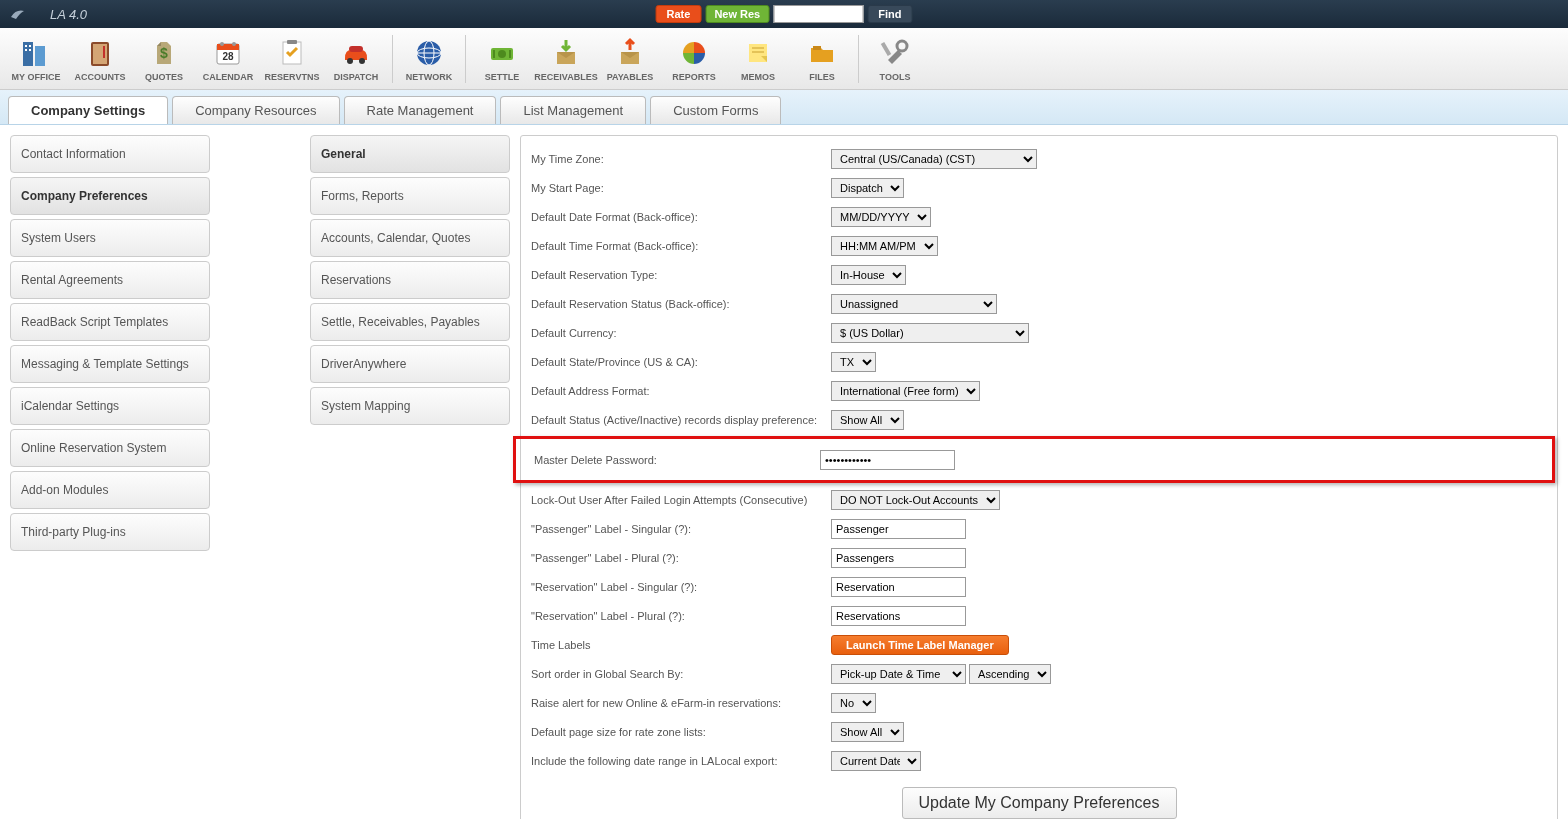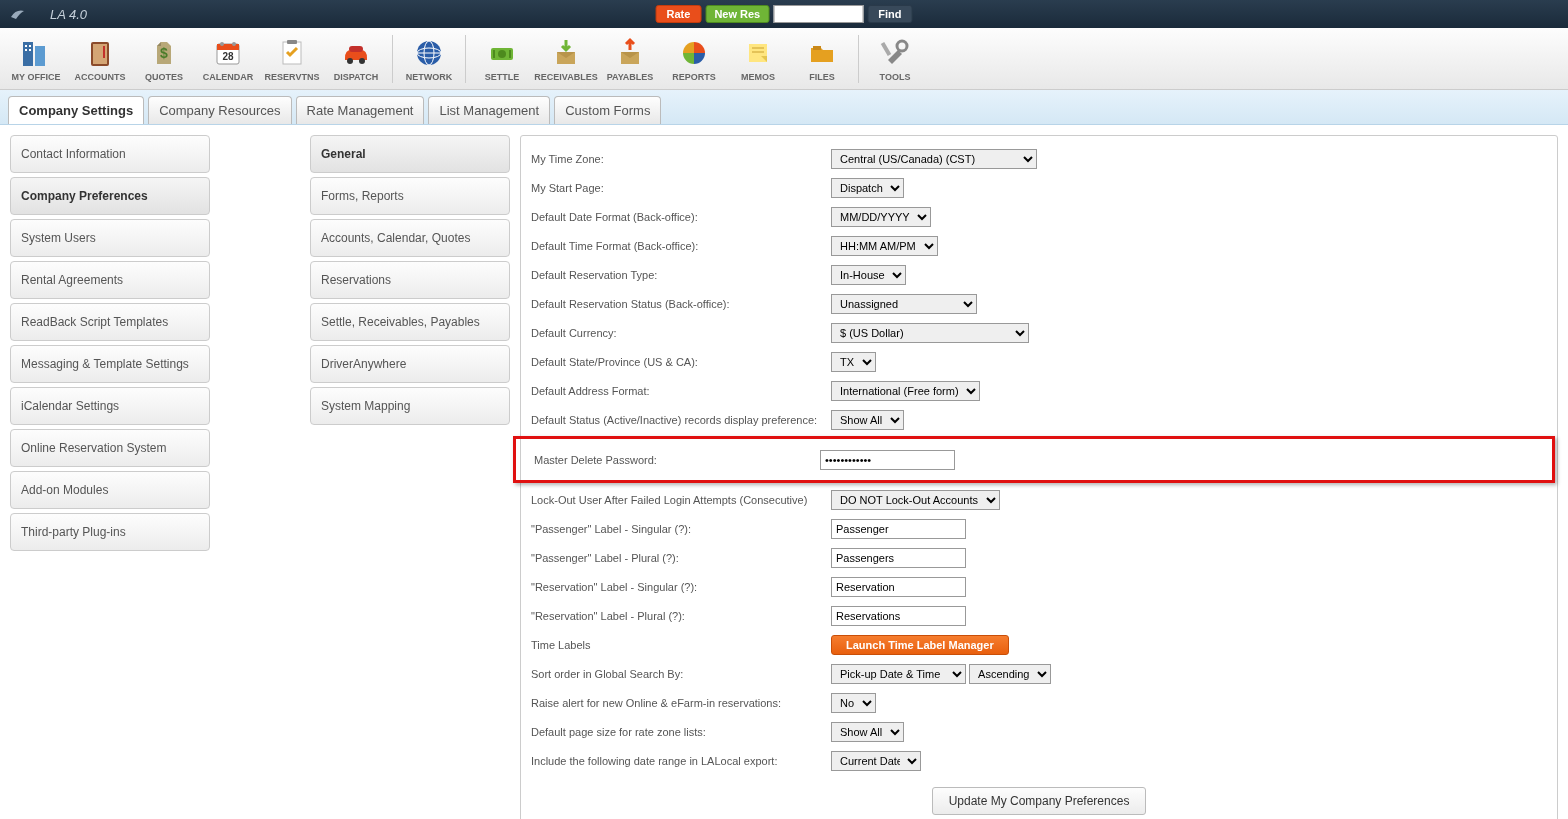--- a/index.html
+++ b/index.html
@@ -16,21 +16,21 @@
 .btn-find { background: #38495a; color: #fff; border: 1px solid #2a3a4a; padding: 2px 10px; border-radius: 3px; font-size: 11px; font-weight: bold; cursor: pointer; }
 
 
 .toolbar { background: linear-gradient(#fdfdfd, #e8e8e8); height: 62px; display: flex; align-items: center; padding: 0 4px; border-bottom: 1px solid #ccc; }
 .tool-item { display: flex; flex-direction: column; align-items: center; justify-content: center; width: 64px; height: 58px; cursor: pointer; font-size: 9px; color: #666; font-weight: bold; }
 .tool-icon { width: 34px; height: 34px; margin-bottom: 2px; display: flex; align-items: center; justify-content: center; }
 .tool-sep { width: 1px; height: 48px; background: #ccc; margin: 0 4px; }
 
 
 .tabs-wrap { background: linear-gradient(#e6f2fb, #d5e8f5); padding: 6px 8px 0; border-bottom: 1px solid #b8d4e8; }
-.tab { display: inline-block; background: linear-gradient(#fefefe, #e8e8e8); border: 1px solid #bbb; border-bottom: none; padding: 6px 10px; border-radius: 4px 4px 0 0; font-size: 13px; color: #555; cursor: pointer; margin-right: 4px; }
+.tab { display: inline-block; background: linear-gradient(#fefefe, #e8e8e8); border: 1px solid #bbb; border-bottom: none; padding: 6px 22px; border-radius: 4px 4px 0 0; font-size: 13px; color: #555; cursor: pointer; margin-right: 4px; }
 .tab.active { background: #fff; color: #333; font-weight: bold; }
 
 
 .content { display: flex; padding: 10px; gap: 10px; }
 .col { flex-shrink: 0; }
 .col1 { width: 200px; }
 .col2 { width: 200px; margin-left: 90px; }
 .col3 { flex: 1; border: 1px solid #ccc; border-radius: 3px; padding: 8px 10px; min-height: 600px; }
 
 .side-btn { display: block; width: 100%; text-align: left; background: linear-gradient(#fdfdfd, #ececec); border: 1px solid #ccc; border-radius: 4px; padding: 11px 10px; margin-bottom: 4px; font-size: 12px; color: #555; cursor: pointer; }
@@ -39,21 +39,21 @@
 .form-row { display: flex; align-items: center; min-height: 29px; font-size: 11px; color: #555; }
 .form-row .lbl { width: 300px; padding-right: 10px; }
 .form-row select, .form-row input[type=text], .form-row input[type=password] { font-size: 11px; padding: 2px 4px; border: 1px solid #999; }
 .form-row input[type=text], .form-row input[type=password] { width: 135px; height: 20px; }
 
 .highlight-box { border: 3px solid #e01010; box-shadow: 2px 2px 4px rgba(0,0,0,0.3); padding: 6px 4px; margin: 2px -8px 2px -18px; }
 .highlight-box .form-row .lbl { padding-left: 14px; }
 
 .btn-orange { background: linear-gradient(#f67d2e, #e85f0e); color: #fff; border: 1px solid #c94e08; padding: 3px 14px; border-radius: 3px; font-size: 11px; font-weight: bold; cursor: pointer; }
 .update-wrap { text-align: center; margin-top: 12px; }
-.btn-update { background: linear-gradient(#fdfdfd, #ececec); border: 1px solid #bbb; padding: 6px 16px; border-radius: 3px; font-size: 12px; color: #333; cursor: pointer; }
+.btn-update { background: linear-gradient(#fdfdfd, #ececec); border: 1px solid #bbb; padding: 6px 16px; border-radius: 3px; font-size: 16px; color: #333; cursor: pointer; }
 </style>
 </head>
 <body>
 
 <div class="topbar">
   <div class="logo">
     <svg class="logo-swoosh" viewBox="0 0 20 14">
         <path d="M1 10 Q6 2 14 4 Q10 6 6 12 Z" fill="#9ab"></path>
       </svg>
     <span>LA 4.0</span>
@@ -262,21 +262,21 @@
     <div class="form-row">
       <span class="lbl">Default Time Format (Back-office):</span>
       <select><option>HH:MM AM/PM</option></select>
     </div>
     <div class="form-row">
       <span class="lbl">Default Reservation Type:</span>
       <select><option>In-House</option></select>
     </div>
     <div class="form-row">
       <span class="lbl">Default Reservation Status (Back-office):</span>
-      <select style="width:146px"><option>Unassigned</option></select>
+      <select style="width:166px"><option>Unassigned</option></select>
     </div>
     <div class="form-row">
       <span class="lbl">Default Currency:</span>
       <select style="width:198px"><option>$ (US Dollar)</option></select>
     </div>
     <div class="form-row">
       <span class="lbl">Default State/Province (US &amp; CA):</span>
       <select><option>TX</option></select>
     </div>
     <div class="form-row">

